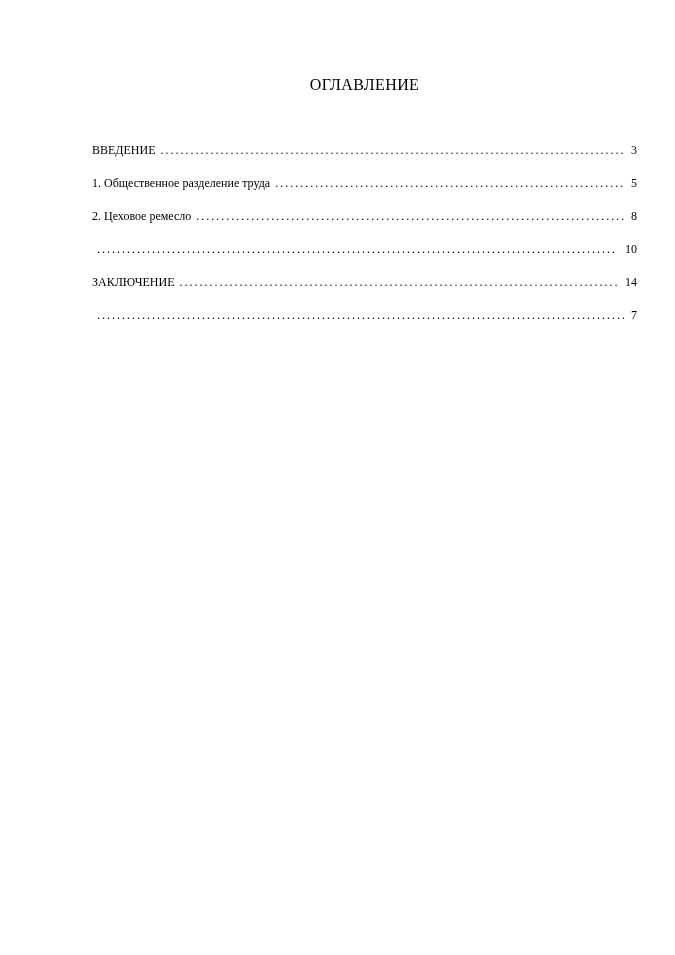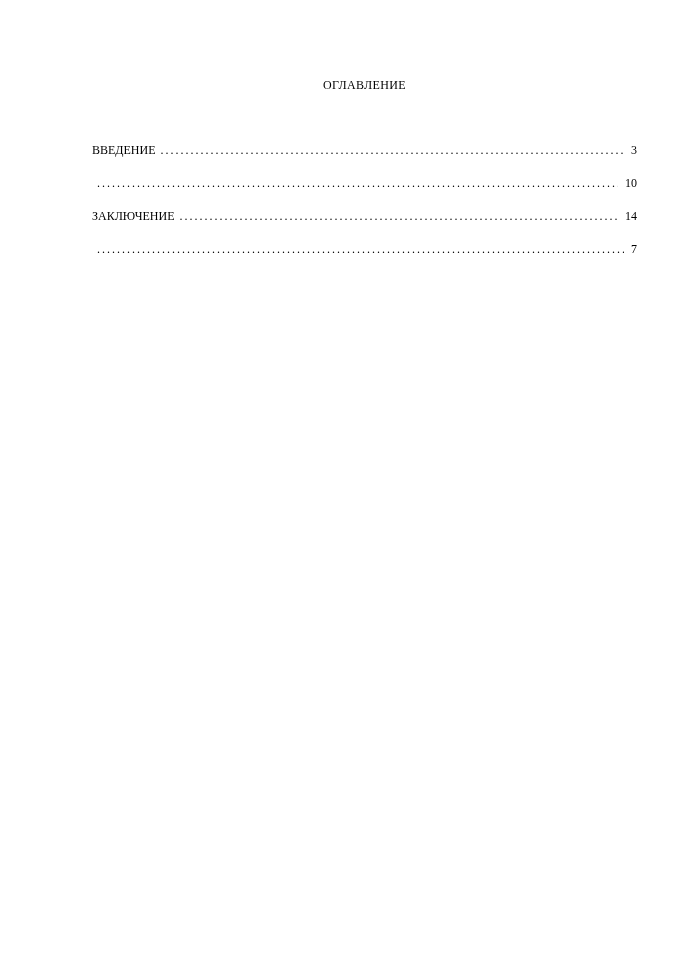--- a/index.html
+++ b/index.html
@@ -17,21 +17,21 @@
     position: relative;
     width: 675px;
     height: 955px;
     margin: 0 auto;
     background: #ffffff;
     padding: 74px 38px 0 92px;
   }
 
   .doc-title {
     text-align: center;
-    font-size: 12px;
+    font-size: 16px;
     font-weight: normal;
     letter-spacing: 0.4px;
     line-height: 22px;
     margin-bottom: 38px;
   }
 
   .toc {
     width: 100%;
   }
 
@@ -73,21 +73,23 @@
 <body>
 
 <div class="page">
 
   <h1 class="doc-title">ОГЛАВЛЕНИЕ</h1>
 
   <div class="toc">
 
     <div class="toc-row"><span class="toc-title">ВВЕДЕНИЕ</span><span class="toc-dots"></span><span class="toc-page">3</span></div>
 
+    <div class="toc-row"><span class="toc-title">1. Общественное разделение труда</span><span class="toc-dots"></span><span class="toc-page">5</span></div>
 
+    <div class="toc-row"><span class="toc-title">2. Цеховое ремесло</span><span class="toc-dots"></span><span class="toc-page">8</span></div>
 
     <div class="toc-row"><span class="toc-dots"></span><span class="toc-page">10</span></div>
 
 
     <div class="toc-row"><span class="toc-title">ЗАКЛЮЧЕНИЕ</span><span class="toc-dots"></span><span class="toc-page">14</span></div>
 
     <div class="toc-row"><span class="toc-dots"></span><span class="toc-page">7</span></div>
 
   </div>
 

